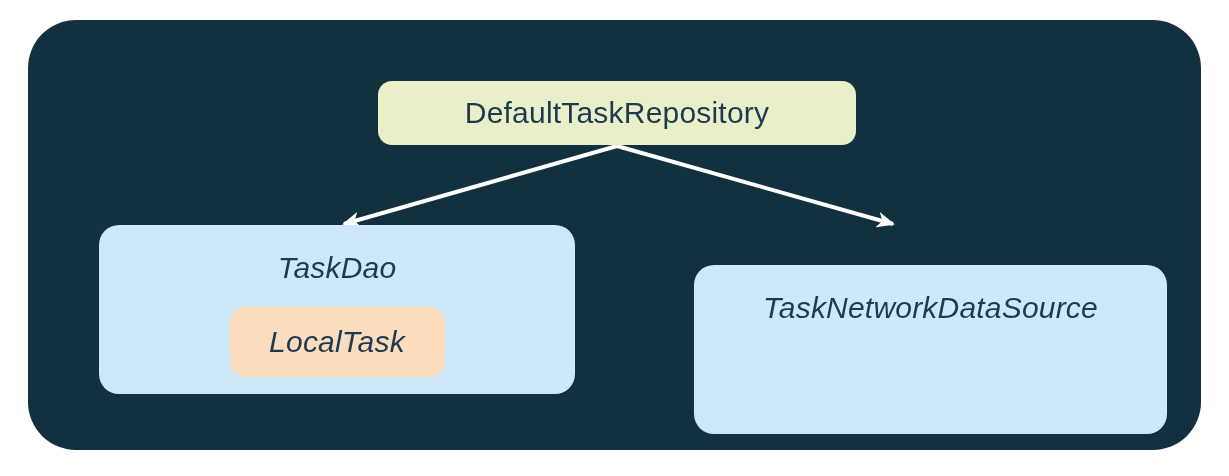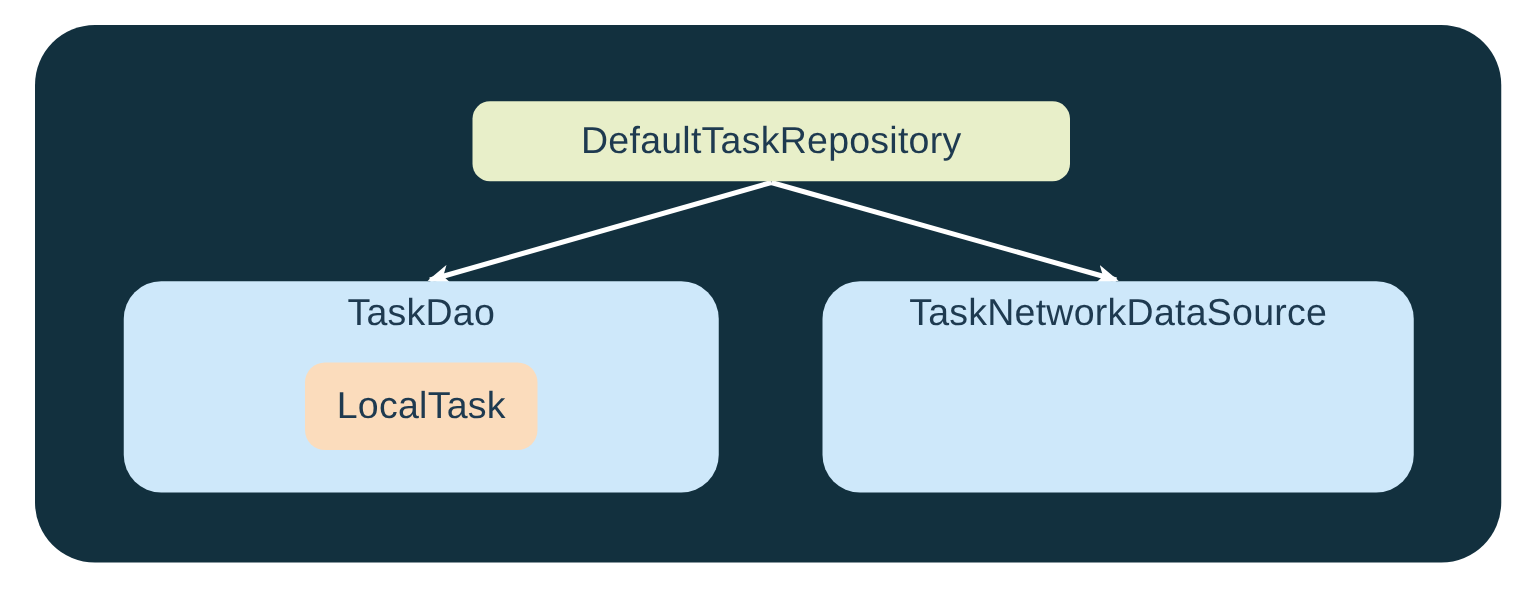--- a/index.html
+++ b/index.html
@@ -41,45 +41,47 @@
     position: absolute;
     left: 0; top: 0;
     width: 1229px; height: 476px;
     pointer-events: none;
   }
   .group {
     position: absolute;
     top: 225px;
     height: 169px;
     background: var(--group_bg);
-    border-radius: 30px;
+    border-radius: 20px;
     display: flex;
     flex-direction: column;
     align-items: center;
+    padding-top: 17px;
+    font-style: italic;
   }
   .group-left  { left: 99px;  width: 476px; }
-  .group-right { left: 658px; width: 473px; }
+  .group-right { left: 694px; width: 473px; margin-top: 40px; }
   .group-title {
     height: 52px;
     display: flex; align-items: center;
     color: var(--text);
     font-size: 30px;
     letter-spacing: 0.2px;
   }
   .chip {
     margin-top: 13px;
     height: 70px;
     background: var(--chip_bg);
     border-radius: 16px;
     display: flex; align-items: center; justify-content: center;
     color: var(--text);
     font-size: 30px;
     letter-spacing: 0.2px;
   }
-  .chip-left  { width: 186px; }
+  .chip-left  { width: 215px; }
   .chip-right { width: 286px; }
 </style>
 </head>
 <body>
 
 <div class="stage">
 
   <div class="container"></div>
 
   <svg class="arrows" viewBox="0 0 1229 476" xmlns="http://www.w3.org/2000/svg">

